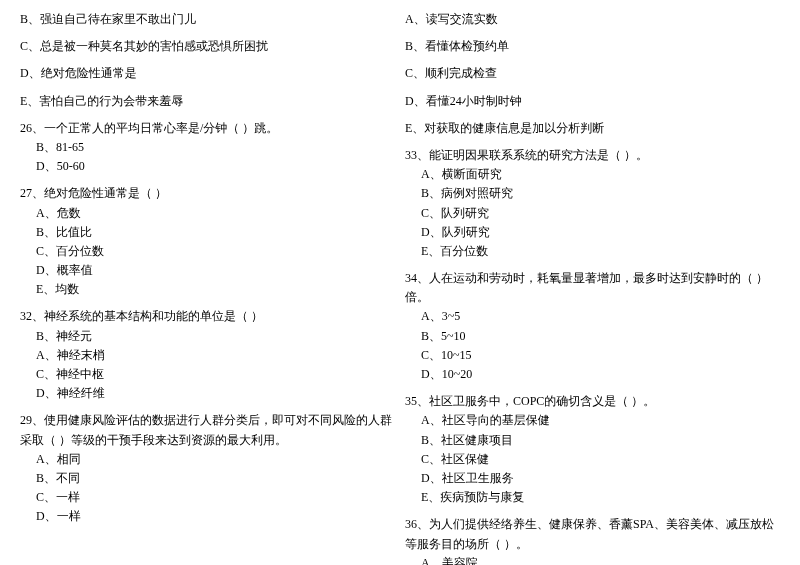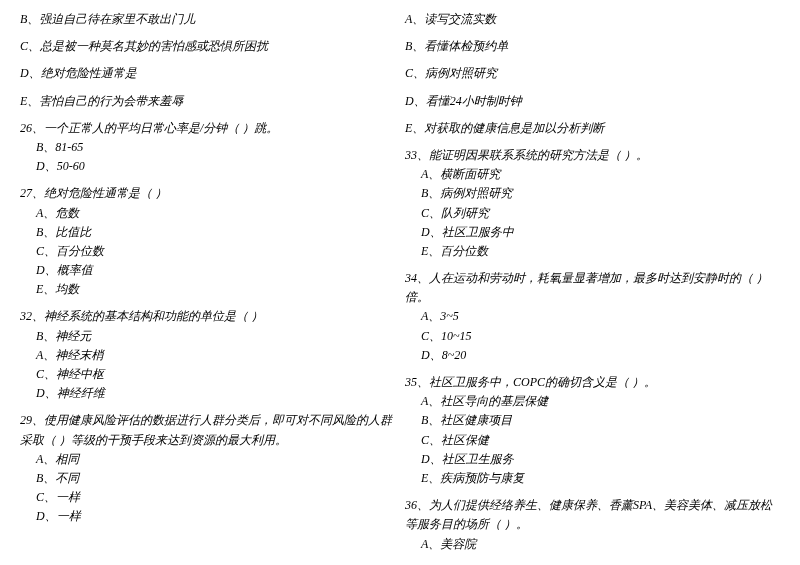--- a/index.html
+++ b/index.html
@@ -22,21 +22,20 @@
     }
     .column {
       flex: 1;
       display: flex;
       flex-direction: column;
       gap: 4px;
     }
     .question-block {
       margin-bottom: 4px;
       line-height: 1.6;
-      font-style: italic;
     }
     .question-text {
       font-size: 12px;
       line-height: 1.6;
     }
     .option {
       padding-left: 16px;
       font-size: 12px;
       line-height: 1.6;
     }
@@ -89,41 +88,42 @@
     </div>
   <div class="column">
 
   <div class="question-block">
         <div class="question-text">A、读写交流实数</div>
       </div>
       <div class="question-block">
         <div class="question-text">B、看懂体检预约单</div>
       </div>
       <div class="question-block">
-        <div class="question-text">C、病例对照研究</div>
+        <div class="question-text">C、顺利完成检查</div>
       </div>
       <div class="question-block">
         <div class="question-text">D、看懂24小时制时钟</div>
       </div>
       <div class="question-block">
         <div class="question-text">E、对获取的健康信息是加以分析判断</div>
       </div>
       <div class="question-block">
         <div class="question-text">33、能证明因果联系系统的研究方法是（    ）。</div>
         <div class="option">A、横断面研究</div>
         <div class="option">B、病例对照研究</div>
         <div class="option">C、队列研究</div>
-        <div class="option">D、社区卫服务中</div>
+        <div class="option">D、队列研究</div>
         <div class="option">E、百分位数</div>
       </div>
       <div class="question-block">
         <div class="question-text">34、人在运动和劳动时，耗氧量显著增加，最多时达到安静时的（    ）倍。</div>
         <div class="option">A、3~5</div>
+        <div class="option">B、5~10</div>
         <div class="option">C、10~15</div>
-        <div class="option">D、8~20</div>
+        <div class="option">D、10~20</div>
       </div>
       <div class="question-block">
         <div class="question-text">35、社区卫服务中，COPC的确切含义是（    ）。</div>
         <div class="option">A、社区导向的基层保健</div>
         <div class="option">B、社区健康项目</div>
         <div class="option">C、社区保健</div>
         <div class="option">D、社区卫生服务</div>
         <div class="option">E、疾病预防与康复</div>
       </div>
       <div class="question-block">

